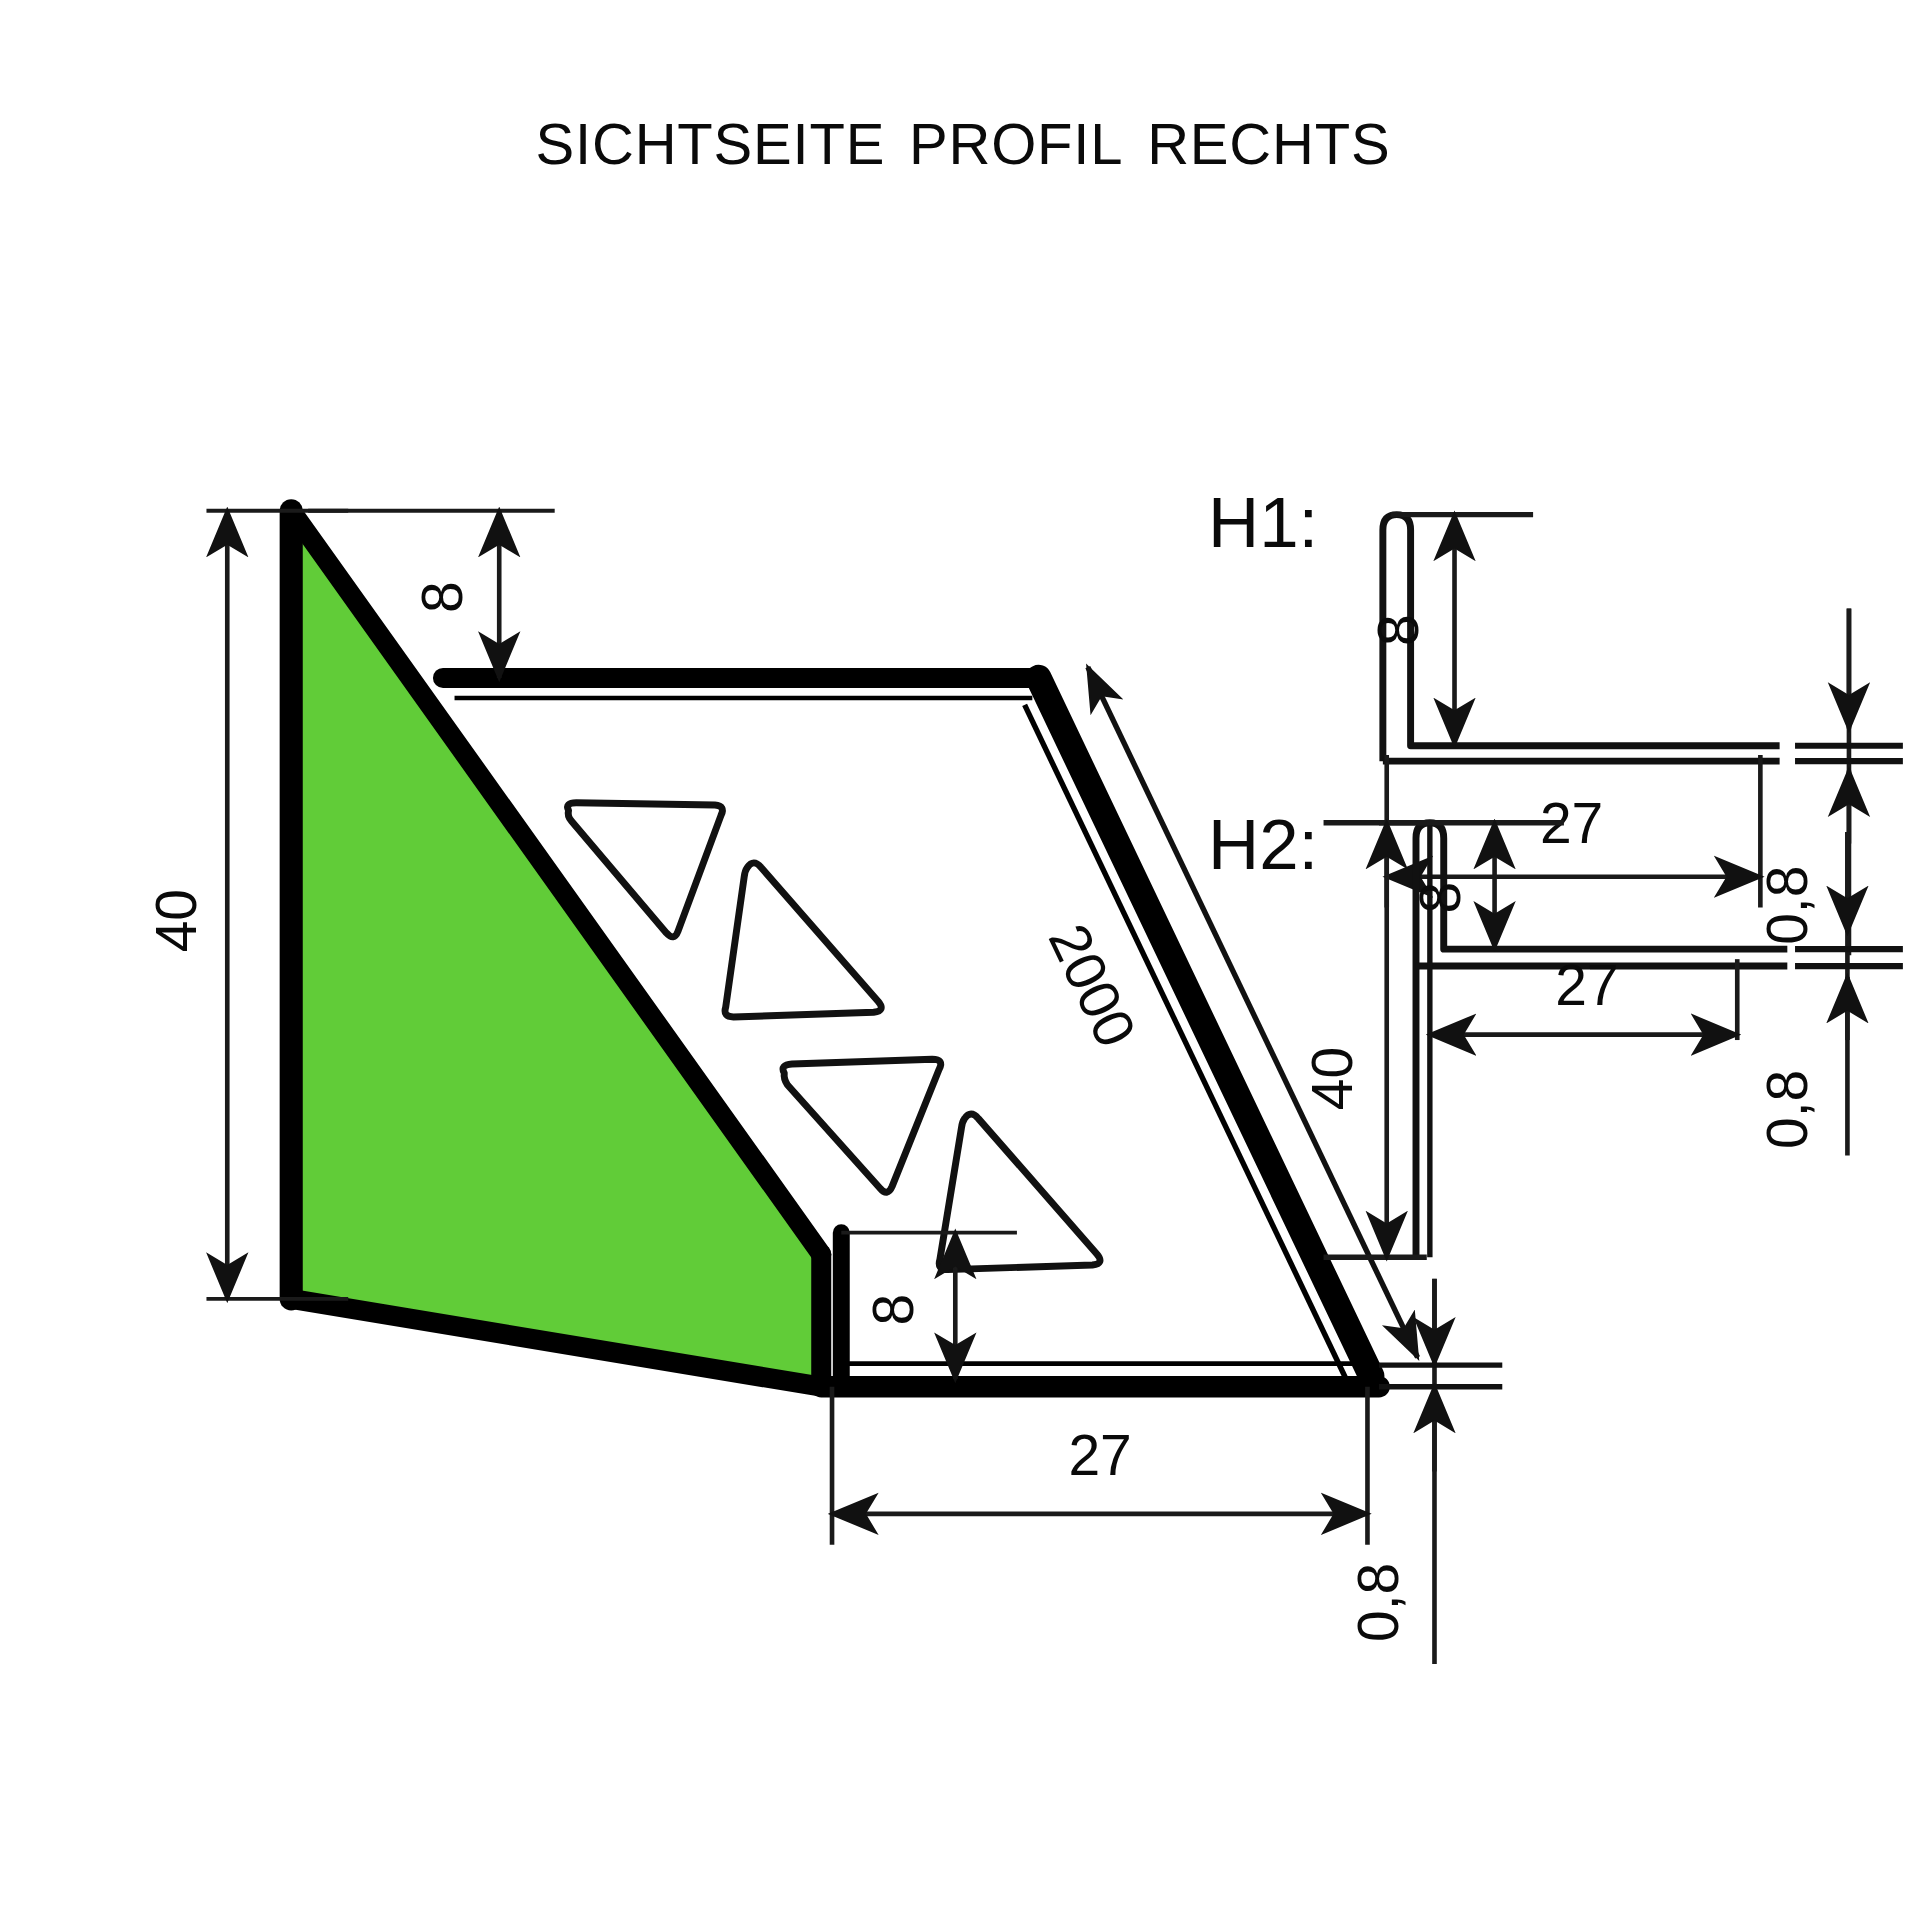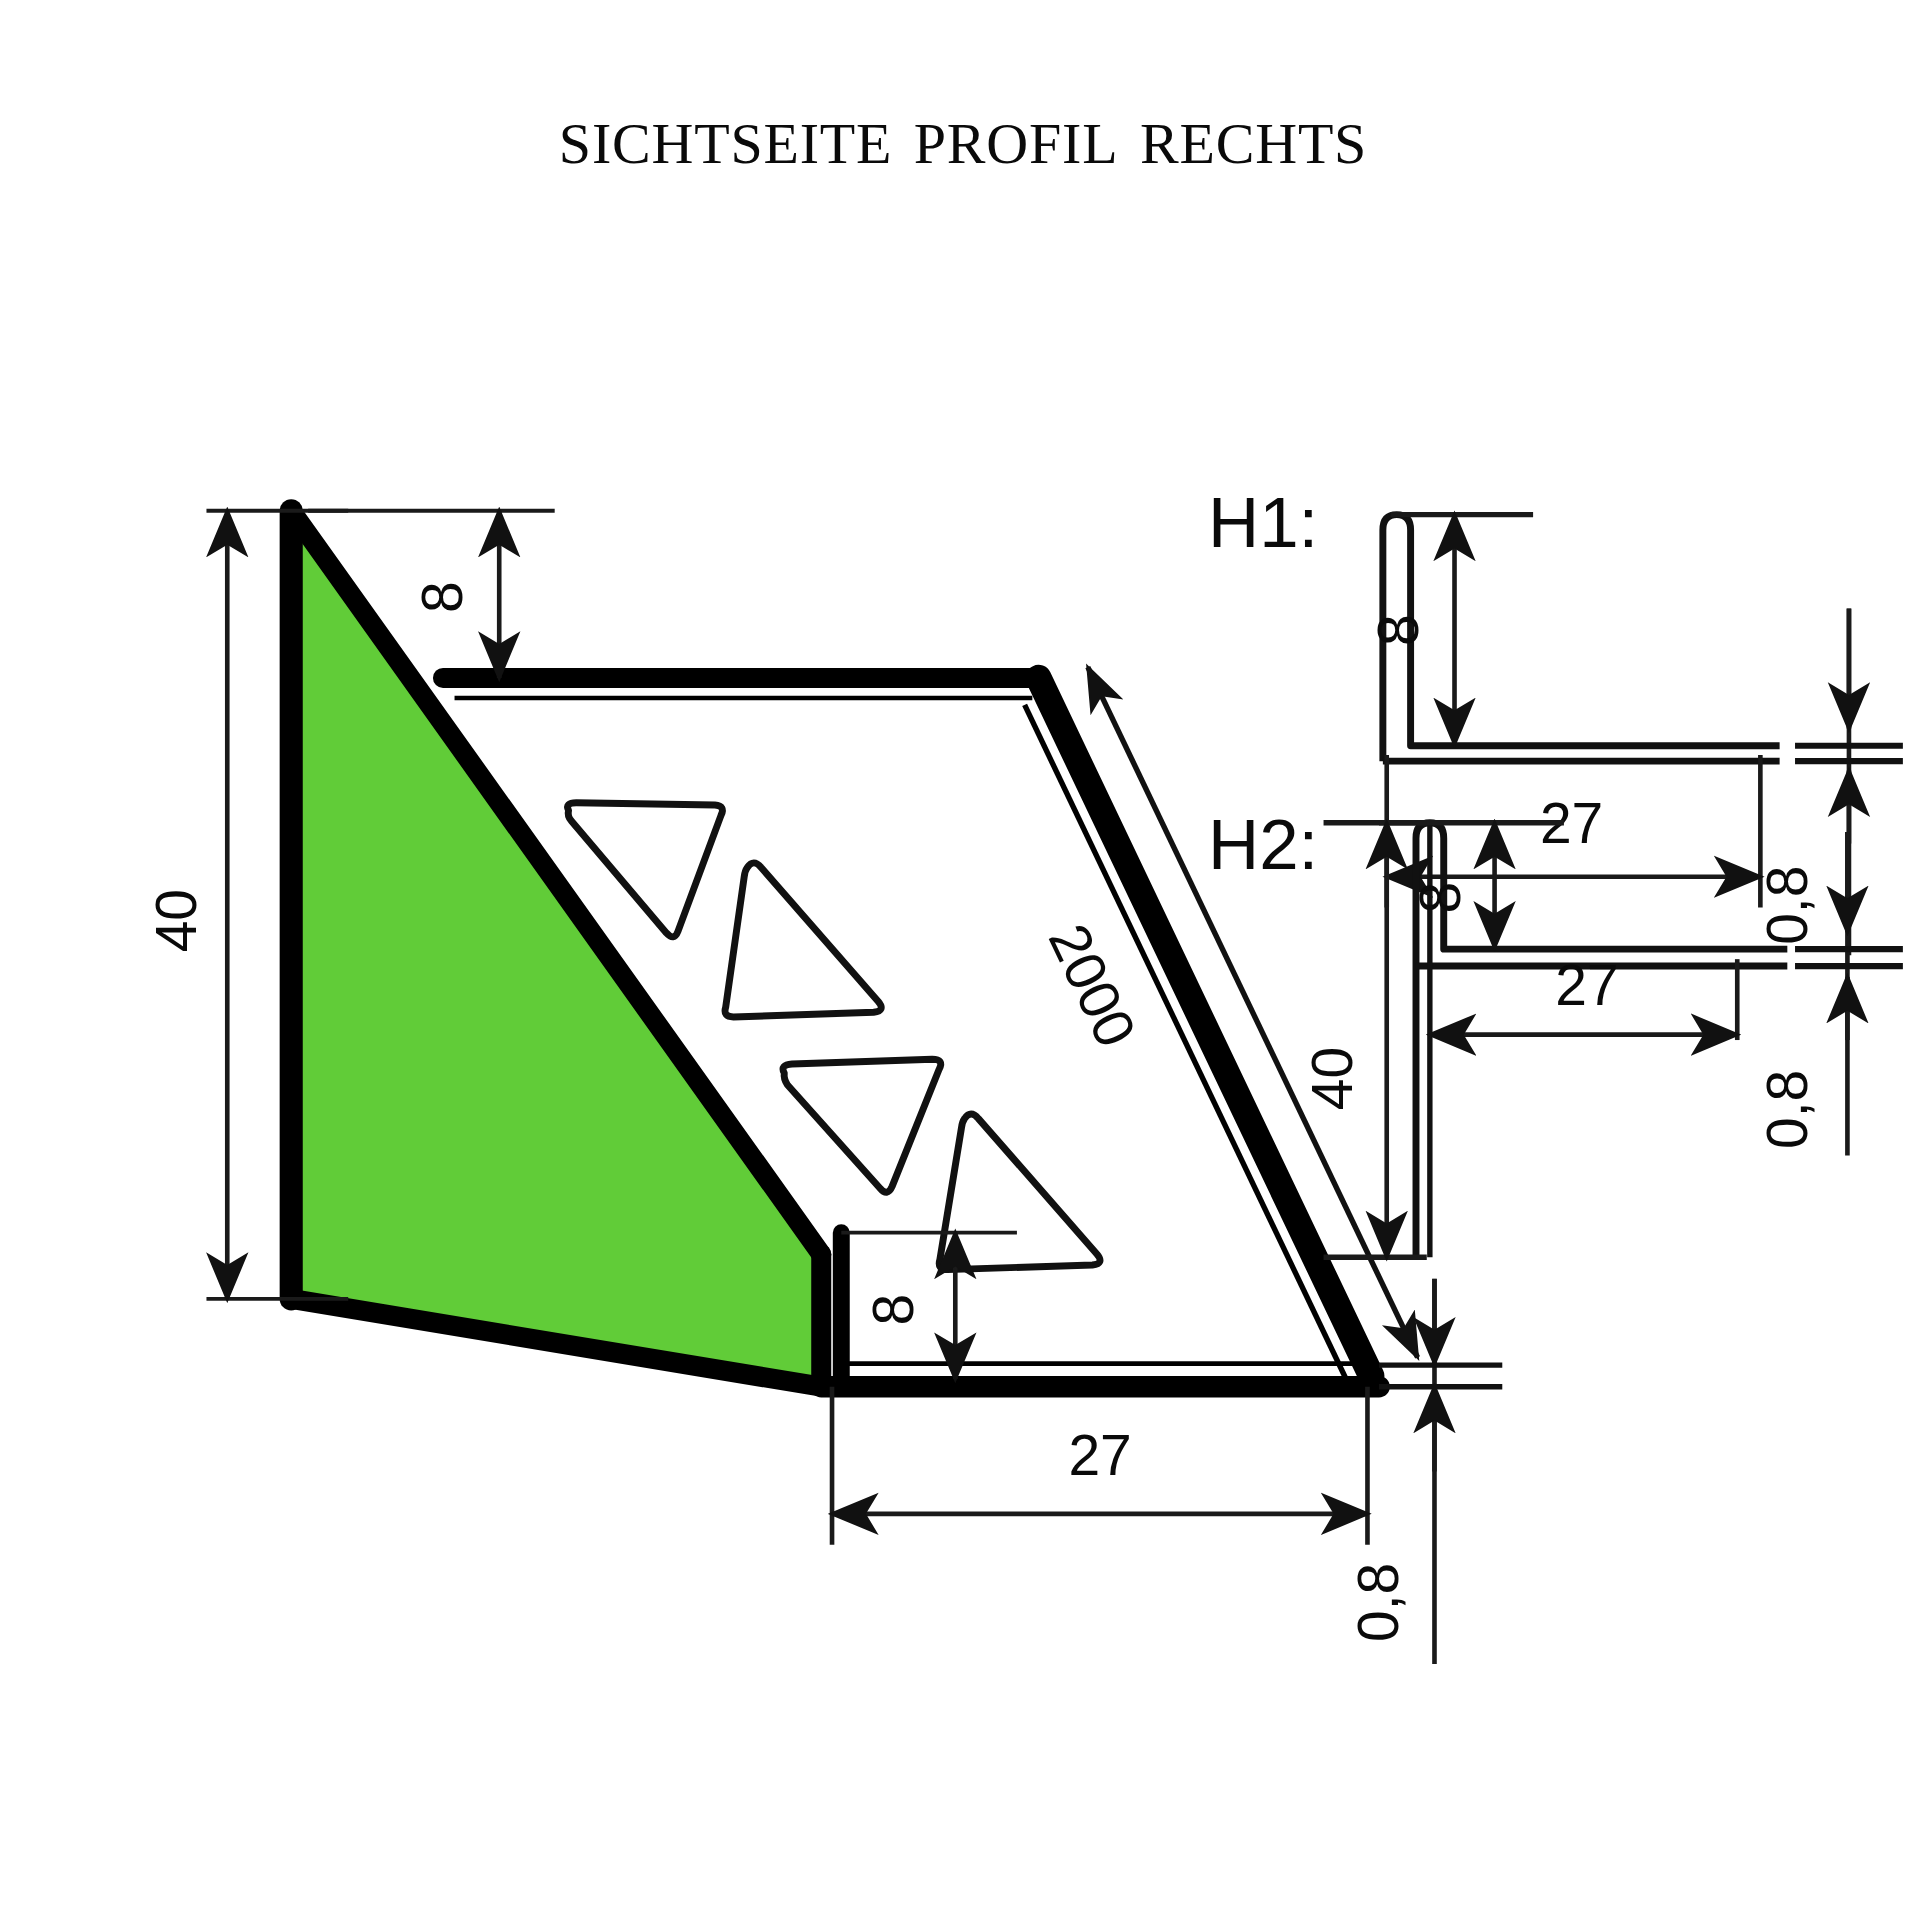--- a/index.html
+++ b/index.html
@@ -19,21 +19,21 @@
     width: 1926px;
     height: 1926px;
     background: #ffffff;
   }
   #drawing-title {
     position: absolute;
     left: 0;
     top: 92px;
     width: 1926px;
     text-align: center;
-    font-family: Liberation Serif, serif;
+    font-family: Liberation Sans, sans-serif;
     font-size: 83px;
     letter-spacing: 0.8px;
     color: #0a0a0a;
     font-variant: small-caps;
     text-transform: lowercase;
     line-height: 1.05;
     white-space: nowrap;
   }
   #drawing-title::first-letter { font-size: 83px; }
   svg#canvas {

